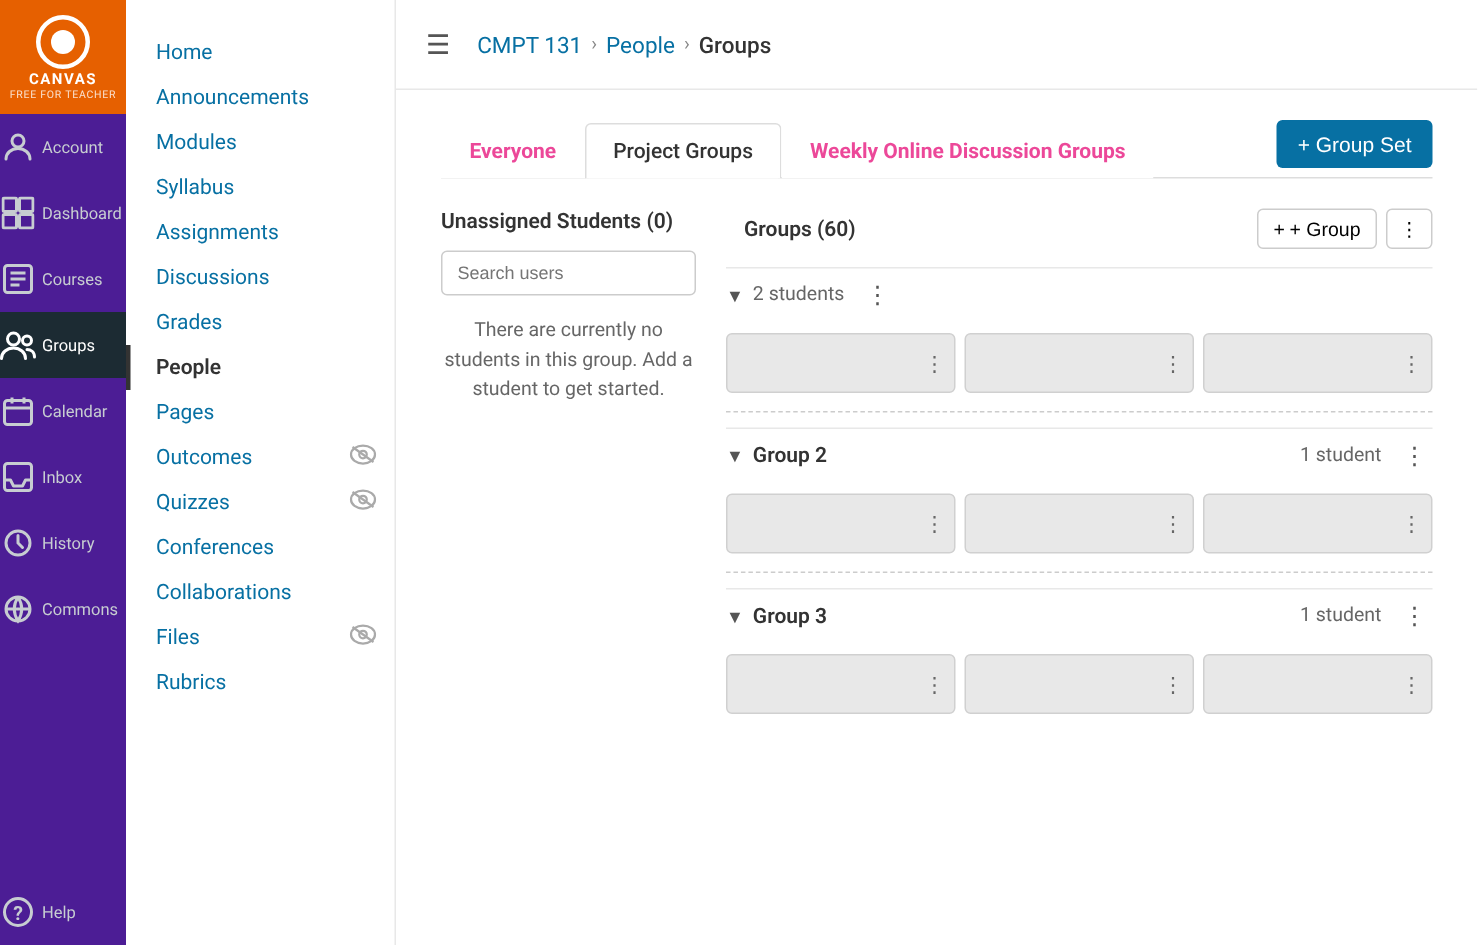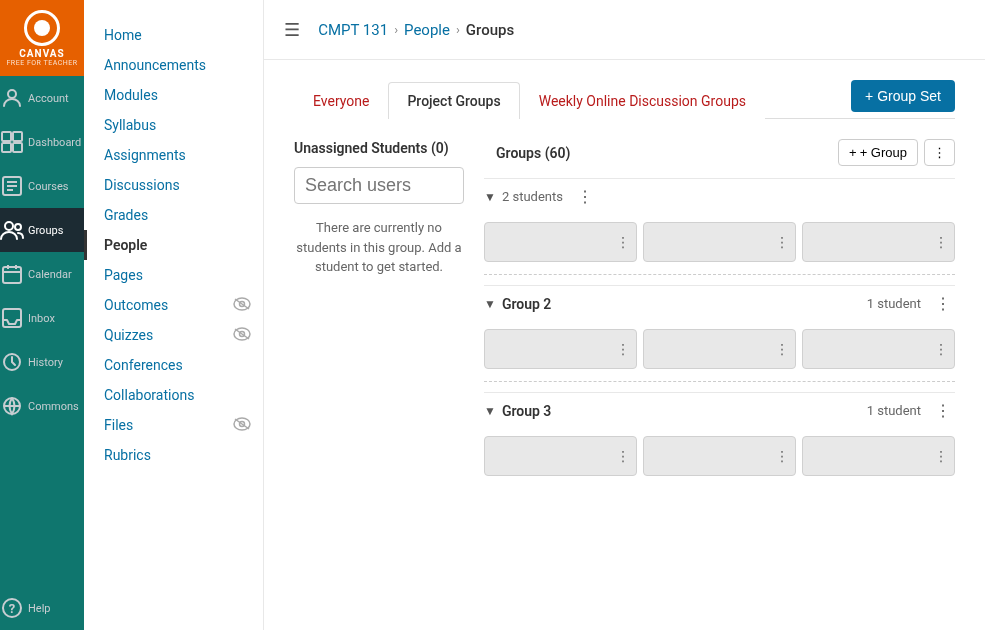--- a/index.html
+++ b/index.html
@@ -1,21 +1,21 @@
 <!DOCTYPE html>
 <html><head>
   <meta charset="utf-8">
   <style>
     * { box-sizing: border-box; margin: 0; padding: 0; }
     body { font-family: -apple-system, BlinkMacSystemFont, "Segoe UI", Roboto, sans-serif; display: flex; height: 630px; width: 985px; overflow: hidden; background: #fff; }
 
     
     .left-nav {
       width: 84px;
-      background: #0f766e;
+      background: #4c1d95;
       display: flex;
       flex-direction: column;
       align-items: center;
       color: #fff;
       flex-shrink: 0;
     }
     .canvas-logo {
       width: 84px;
       height: 76px;
       background: #e66000;
@@ -135,28 +135,29 @@
       justify-content: space-between;
       border-bottom: 1px solid #ddd;
       margin-bottom: 0;
     }
     .tabs {
       display: flex; align-items: flex-end; gap: 0;
     }
     .tab {
       padding: 10px 18px;
       font-size: 14px;
-      color: #b91c1c;
+      color: #ec4899;
       cursor: pointer;
       border: 1px solid transparent;
       border-bottom: none;
       border-radius: 4px 4px 0 0;
       background: #fff;
       position: relative;
       bottom: -1px;
+      font-weight: bold;
     }
     .tab.active {
       background: #fff;
       border-color: #ddd;
       border-bottom-color: #fff;
       color: #333;
       font-weight: 500;
     }
     .group-set-btn {
       background: #0770a3;
@@ -188,21 +189,21 @@
       font-weight: 600;
       color: #333;
       margin-bottom: 10px;
       line-height: 1.3;
     }
     .search-box {
       width: 100%;
       padding: 7px 10px;
       border: 1px solid #ccc;
       border-radius: 4px;
-      font-size: 18px;
+      font-size: 12px;
       color: #888;
       margin-bottom: 14px;
       outline: none;
     }
     .no-students-msg {
       font-size: 13px;
       color: #666;
       text-align: center;
       line-height: 1.5;
     }

